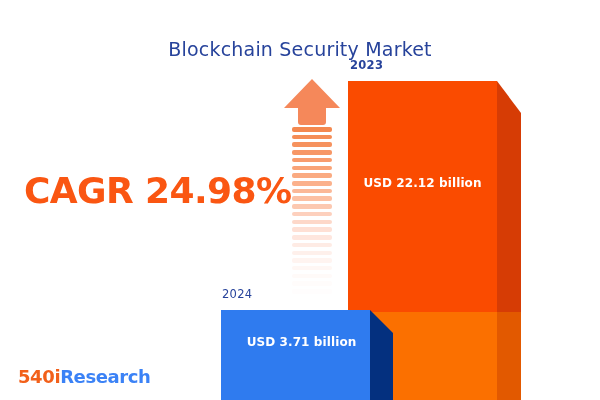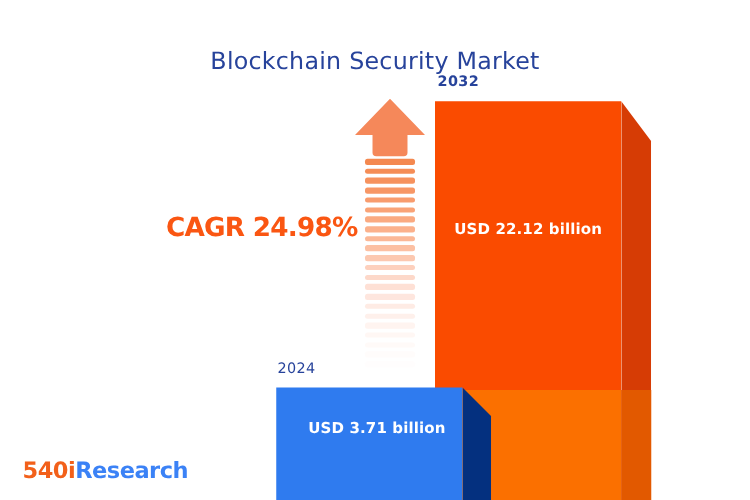--- a/index.html
+++ b/index.html
@@ -44,21 +44,21 @@
   }
   #annotation-line1 {
     font-size: 13.5px;
     font-weight: bold;
     color: #111827;
     line-height: 1.32;
     letter-spacing: -0.1px;
   }
   #annotation-cagr {
     margin-top: 6px;
-    font-size: 21px;
+    font-size: 36px;
     font-weight: bold;
     color: #FA5612;
     letter-spacing: -0.6px;
     line-height: 1.1;
     white-space: nowrap;
   }
 
   
   #growth-arrow {
     position: absolute;
@@ -251,21 +251,21 @@
   </div>
 
   <div class="bar-group" id="bar-2032">
     <div id="bar-2032-front">
       <div id="value-2032">USD 22.12 billion</div>
     </div>
     <div id="bar-2032-front-base"></div>
     <div id="bar-2032-side"></div>
     <div id="bar-2032-side-base"></div>
   </div>
-  <div id="label-2032">2032</div>
+  <div id="label-2032">2023</div>
 
   <div class="bar-group" id="bar-2024">
     <div id="bar-2024-front">
       <div id="value-2024">USD 3.71 billion</div>
     </div>
     <div id="bar-2024-side"></div>
   </div>
   <div id="label-2024">2024</div>
 
   <div id="brand-logo"><span class="logo-orange">540</span><span class="logo-orange">i</span><span class="logo-blue">Research</span></div>

